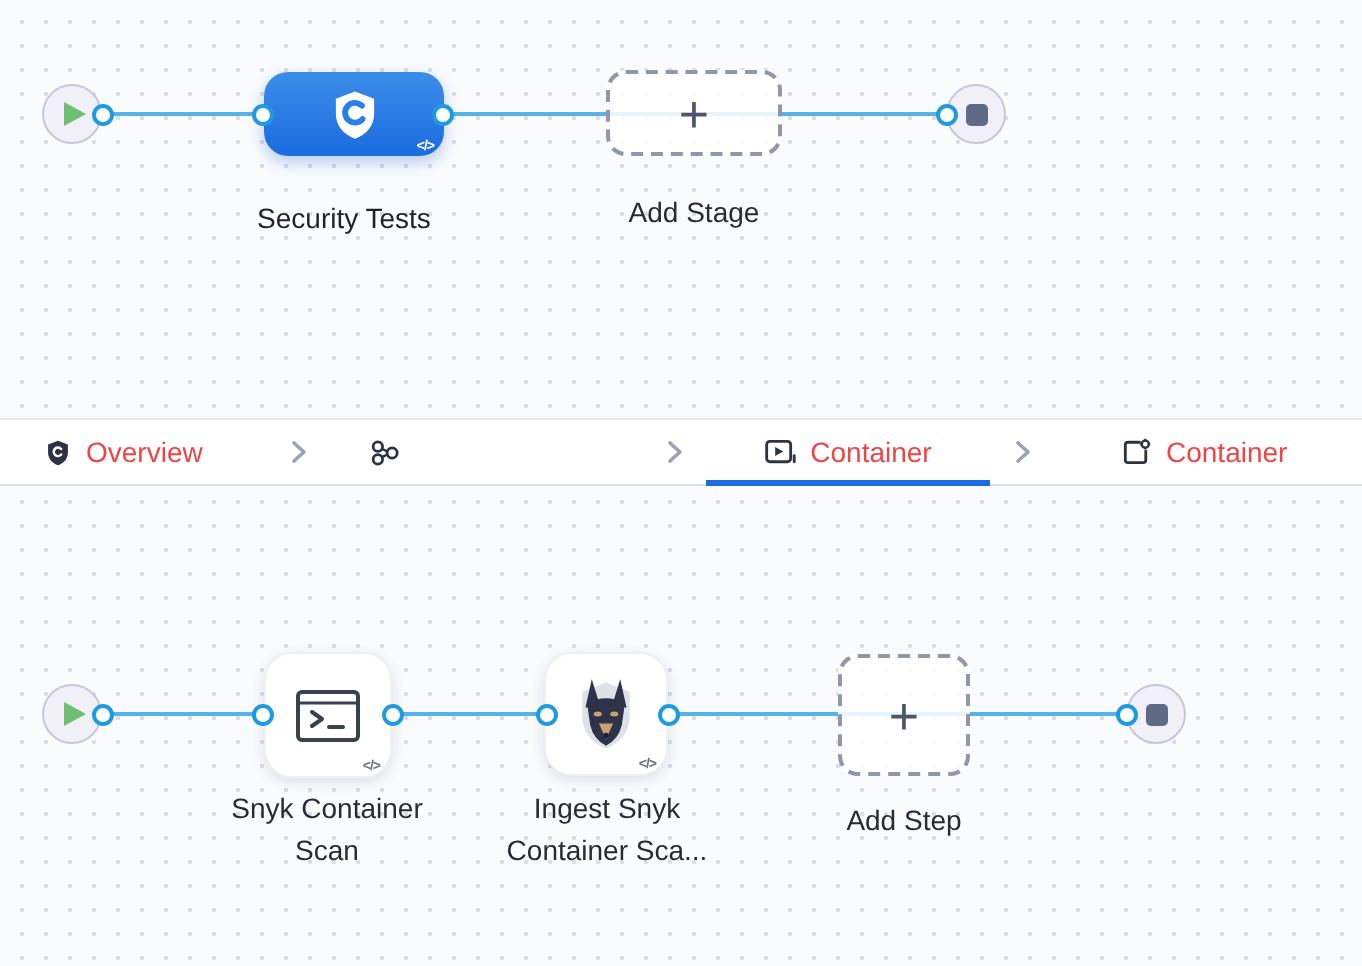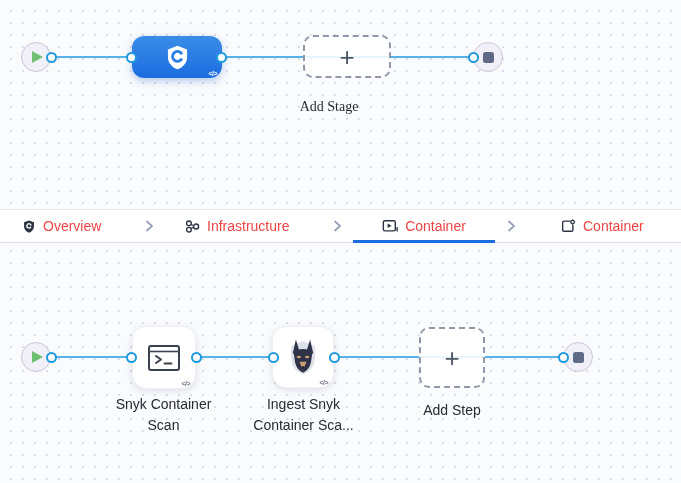--- a/index.html
+++ b/index.html
@@ -73,25 +73,26 @@
 
   <div class="stage-node">
     <span>
       <svg width="27" height="27" viewBox="0 0 24 24">
         <path d="M12 1.5 L20.5 4.8 V11.5 C20.5 16.8 17 20.6 12 22.5 C7 20.6 3.5 16.8 3.5 11.5 V4.8 Z" fill="#ffffff"></path>
         <circle cx="12" cy="11" r="4.4" fill="none" stroke="#2a7ee4" stroke-width="2.6" stroke-dasharray="21 7" stroke-linecap="round" transform="rotate(40 12 11)"></circle>
       </svg>
     </span>
     <span class="code-badge">&lt;/&gt;</span>
   </div>
+  <div class="node-label" style="left:112px;top:99px;width:120px;color:#1e222b;">Security Tests</div>
 
   <div class="add-box" style="left:303px;top:35px;width:88px;height:43px;">
     <span>+</span>
   </div>
-  <div class="node-label" style="left:269px;top:96px;width:120px;font-family:Liberation Serif, serif;">Add Stage</div>
+  <div class="node-label" style="left:287px;top:96px;width:120px;">Add Stage</div>
 
   <div class="endpoint" style="left:473px;top:42px;">
     <div class="stop-sq"></div>
   </div>
 
   <div id="tabbar">
 
     <div class="tab" style="left:22px;">
       <span>
         <svg width="14" height="15" viewBox="0 0 24 24">
@@ -111,21 +112,20 @@
     <div class="tab" style="left:185px;">
       <span>
         <svg width="15" height="15" viewBox="0 0 16 16">
           <circle cx="4.2" cy="4.6" r="2.5" fill="none" stroke="#2c3444" stroke-width="1.5"></circle>
           <circle cx="4.2" cy="11.4" r="2.5" fill="none" stroke="#2c3444" stroke-width="1.5"></circle>
           <circle cx="11.8" cy="8" r="2.7" fill="none" stroke="#2c3444" stroke-width="1.5"></circle>
           <line x1="6.4" y1="5.8" x2="9.3" y2="7.2" stroke="#2c3444" stroke-width="1.3"></line>
           <line x1="6.4" y1="10.2" x2="9.3" y2="8.8" stroke="#2c3444" stroke-width="1.3"></line>
         </svg>
       </span>
-      <span>Infrastructure</span>
     </div>
 
     <span class="tab-chevron" style="left:331px;">
       <svg width="12" height="12" viewBox="0 0 12 12">
         <polyline points="4,1.5 9,6 4,10.5" fill="none" stroke="#99a2b8" stroke-width="1.8" stroke-linecap="round" stroke-linejoin="round"></polyline>
       </svg>
     </span>
 
     <div class="tab active" style="left:353px;width:142px;">
       <span>

